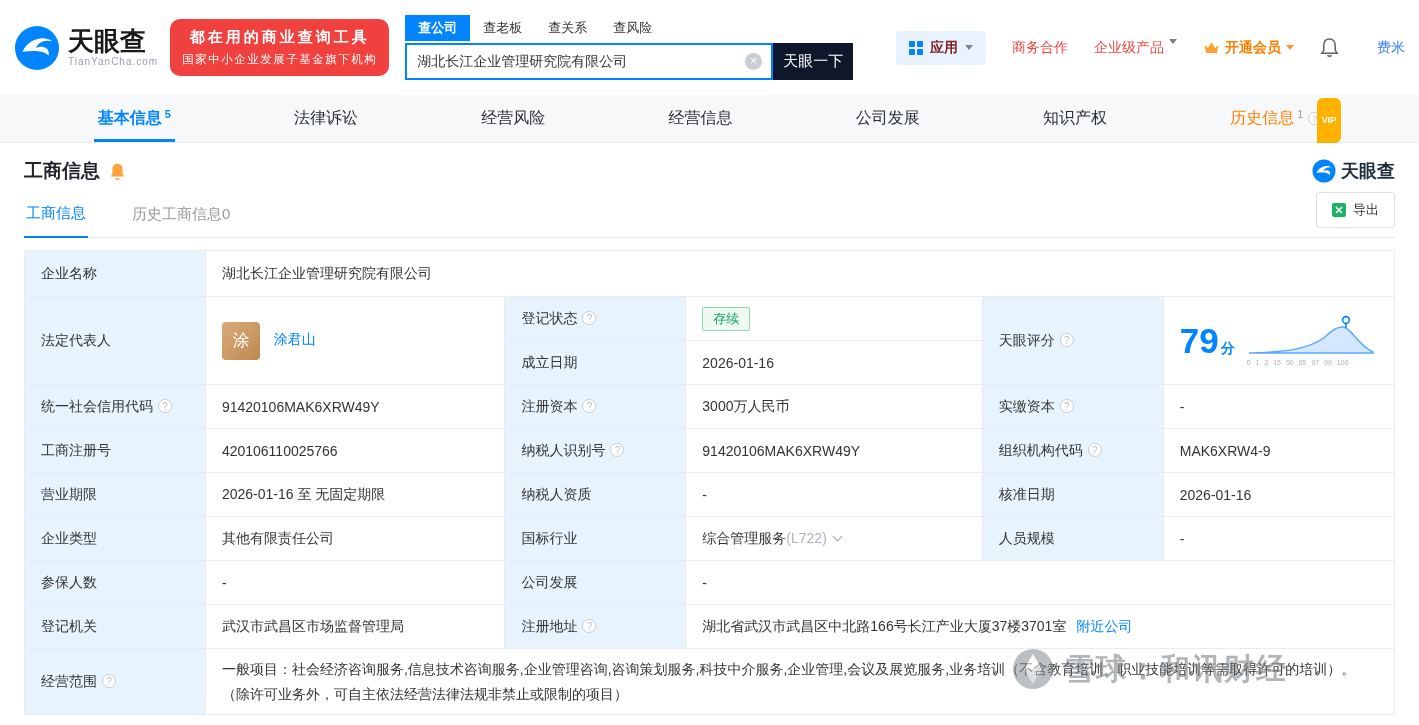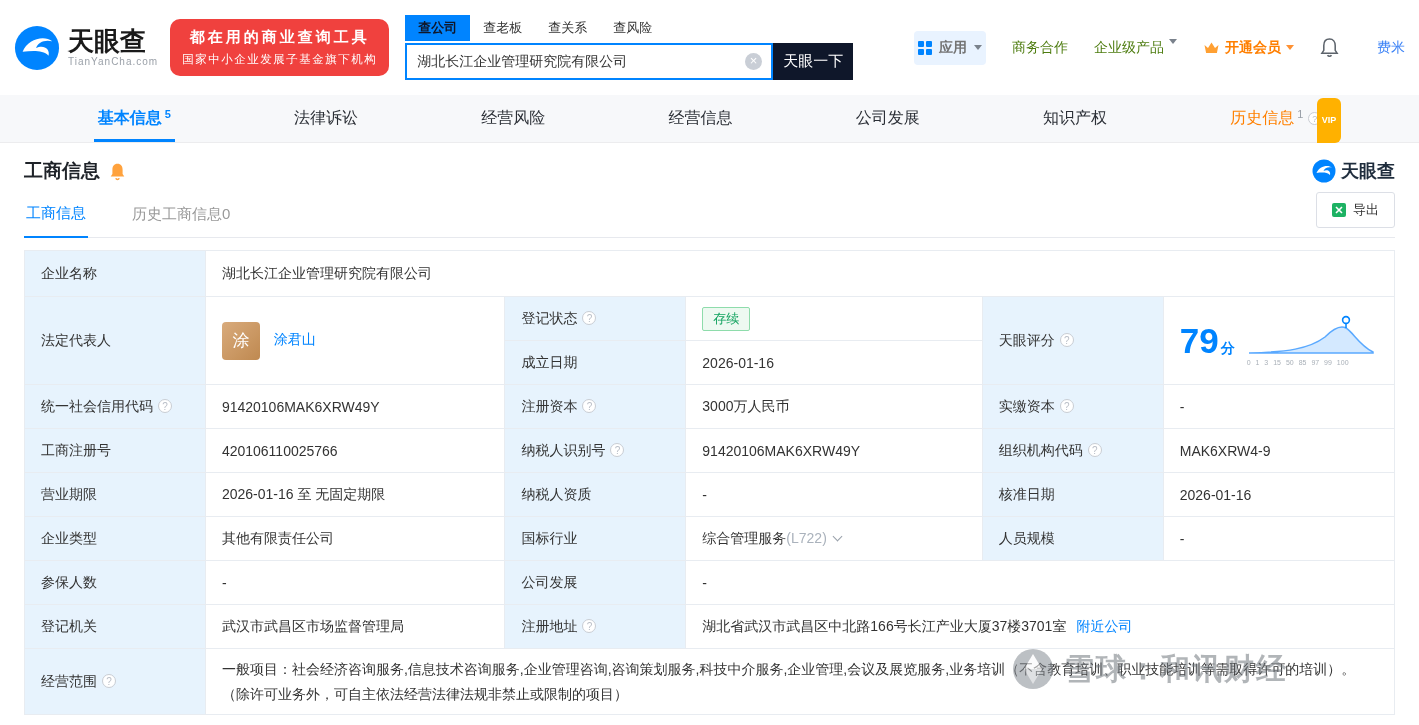--- a/index.html
+++ b/index.html
@@ -16,32 +16,32 @@
   .logo { display:flex; align-items:center; gap:8px; cursor:pointer; }
   .logo-text .brand { font-size:26px; font-weight:bold; color:#1a1a1a; line-height:1.05; }
   .logo-text .domain { font-size:10px; color:#9aa0a8; letter-spacing:1px; }
   .promo { background:#f0413e; color:#fff; margin-left:12px; padding:9px 12px; text-align:center; border-radius:10px; }
   .promo-line1 { font-size:15px; font-weight:bold; letter-spacing:3px; }
   .promo-line2 { font-size:11.5px; letter-spacing:1.5px; margin-top:5px; }
 
   .search-area { margin-left:16px; }
   .search-tabs { display:flex; align-items:center; font-size:13px; }
   .search-tab { padding:4px 13px; color:#333; cursor:pointer; }
-  .search-tab.active { background:#0084ff; color:#0f172a; font-weight:bold; }
+  .search-tab.active { background:#0084ff; color:#ffffff; font-weight:bold; }
   .search-row { display:flex; margin-top:2px; }
   .search-input-wrap { position:relative; width:368px; height:37px; border:2px solid #0084ff; background:#fff; display:flex; align-items:center; }
   .search-input-wrap input { border:none; outline:none; width:100%; font-size:14px; padding:0 34px 0 10px; color:#333; font-family:inherit; }
   .clear-icon { position:absolute; right:9px; width:17px; height:17px; border-radius:50%; background:#c9ced6; color:#fff; font-size:13px; line-height:16px; text-align:center; cursor:pointer; }
   .search-btn { width:80px; height:37px; background:#0f172a; color:#fff; border:none; font-size:15px; cursor:pointer; font-family:inherit; }
 
   .top-menu { margin-left:auto; display:flex; align-items:center; gap:26px; font-size:14px; white-space:nowrap; }
-  .apps-btn { background:#e9f3ff; border-radius:4px; padding:8px 4px; display:flex; align-items:center; gap:7px; color:#737373; cursor:pointer; font-weight:bold; }
+  .apps-btn { background:#e9f3ff; border-radius:4px; padding:8px 13px; display:flex; align-items:center; gap:7px; color:#7f1d1d; cursor:pointer; font-weight:bold; }
   .caret-down { width:0; height:0; border-left:4px solid transparent; border-right:4px solid transparent; border-top:5px solid #7a828c; display:inline-block; }
   .caret-down.orange { border-top-color:#ff9133; }
-  .menu-link { color:#4d7c0f; display:flex; align-items:flex-start; gap:5px; cursor:pointer; }
+  .menu-link { color:#ef4444; display:flex; align-items:flex-start; gap:5px; cursor:pointer; }
   .vip-link { color:#ff7f00; display:flex; align-items:center; gap:5px; font-weight:bold; cursor:pointer; }
   .bell-btn { cursor:pointer; display:flex; align-items:center; }
   .user-name { color:#3b82f6; cursor:pointer;margin-left:12px; }
 
   
   .main-tabs { height:48px; background:#f7f8fa; border-bottom:1px solid #ececee; display:flex; justify-content:space-around; padding:0 36px; }
   .tab { display:flex; align-items:center; font-size:16px; color:#2b2f36; cursor:pointer; position:relative; padding:0 4px; }
   .tab.active { color:#0084ff; font-weight:bold; box-shadow:inset 0 -3px 0 #0084ff; }
   .tab sup { font-size:11px; margin-left:3px; transform:translateY(-5px); color:#0084ff; }
   .tab.history { color:#ff8000; }

